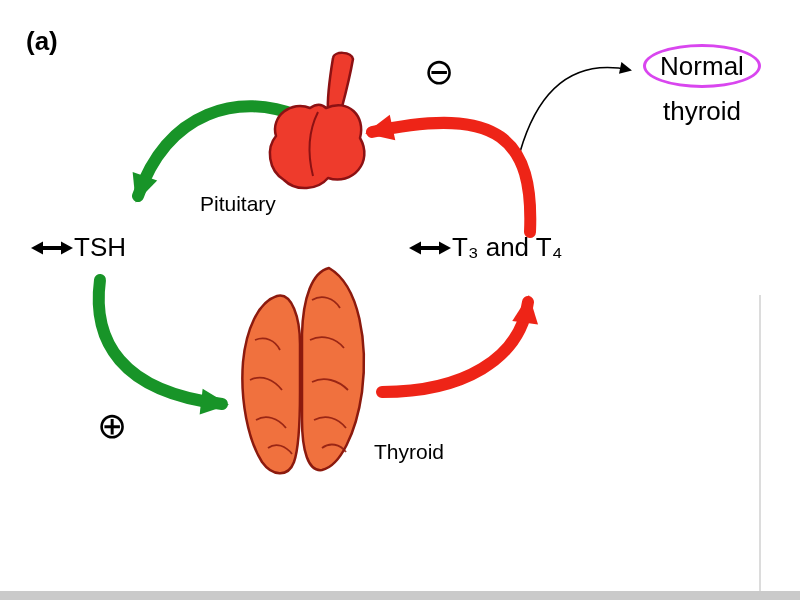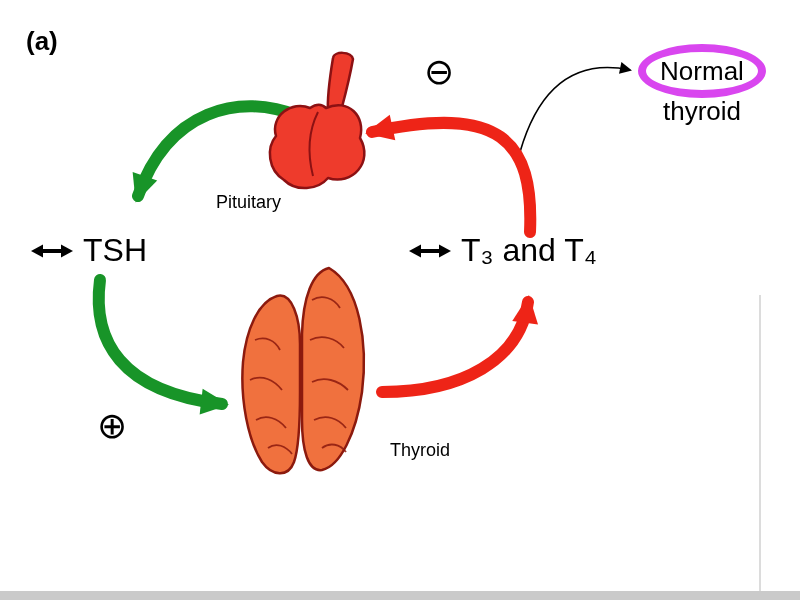--- a/index.html
+++ b/index.html
@@ -1,32 +1,32 @@
 <!DOCTYPE html>
 <html><head>
 <meta charset="utf-8">
 <style>
   html,body{margin:0;padding:0;background:#ffffff;}
   body{font-family:"Liberation Sans","DejaVu Sans",sans-serif;color:#000;}
   #canvas{position:relative;width:800px;height:600px;background:#ffffff;overflow:hidden;}
   #artwork{position:absolute;left:0;top:0;width:800px;height:600px;}
   .abs{position:absolute;}
   .panel-label{left:26px;top:26px;font-size:26px;font-weight:bold;}
-  .gland-label{font-size:18px;margin-left:16px;}
+  .gland-label{font-size:21px;}
   .pituitary-label{left:200px;top:192px;}
   .thyroid-label{left:374px;top:440px;}
-  .hormone-row{display:flex;align-items:center;gap:9px;font-size:32px;}
+  .hormone-row{display:flex;align-items:center;font-size:26px;}
   .tsh-row{left:30px;top:232px;}
   .t3t4-row{left:408px;top:232px;}
   .sign{font-size:36px;line-height:1;font-family:"DejaVu Sans",sans-serif;}
   .plus-sign{left:97px;top:408px;}
   .minus-sign{left:424px;top:54px;}
   .outcome{left:620px;top:44px;width:164px;text-align:center;font-size:26px;}
   .outcome .line{height:45px;line-height:45px;}
-  .ellipse-highlight{display:inline-block;border:8px solid #d946ef;border-radius:50%;padding:0 14px;line-height:38px;}
+  .ellipse-highlight{display:inline-block;border:3px solid #d946ef;border-radius:50%;padding:0 14px;line-height:38px;}
   .bottom-strip{left:0;bottom:0;width:800px;height:9px;background:#cacaca;}
   .right-strip{left:759px;top:295px;width:2px;height:296px;background:#dcdcdc;}
   .dbl-arrow{display:block;}
 </style>
 </head>
 <body>
 
 <div id="canvas">
 
   <svg id="artwork" viewBox="0 0 800 600">

